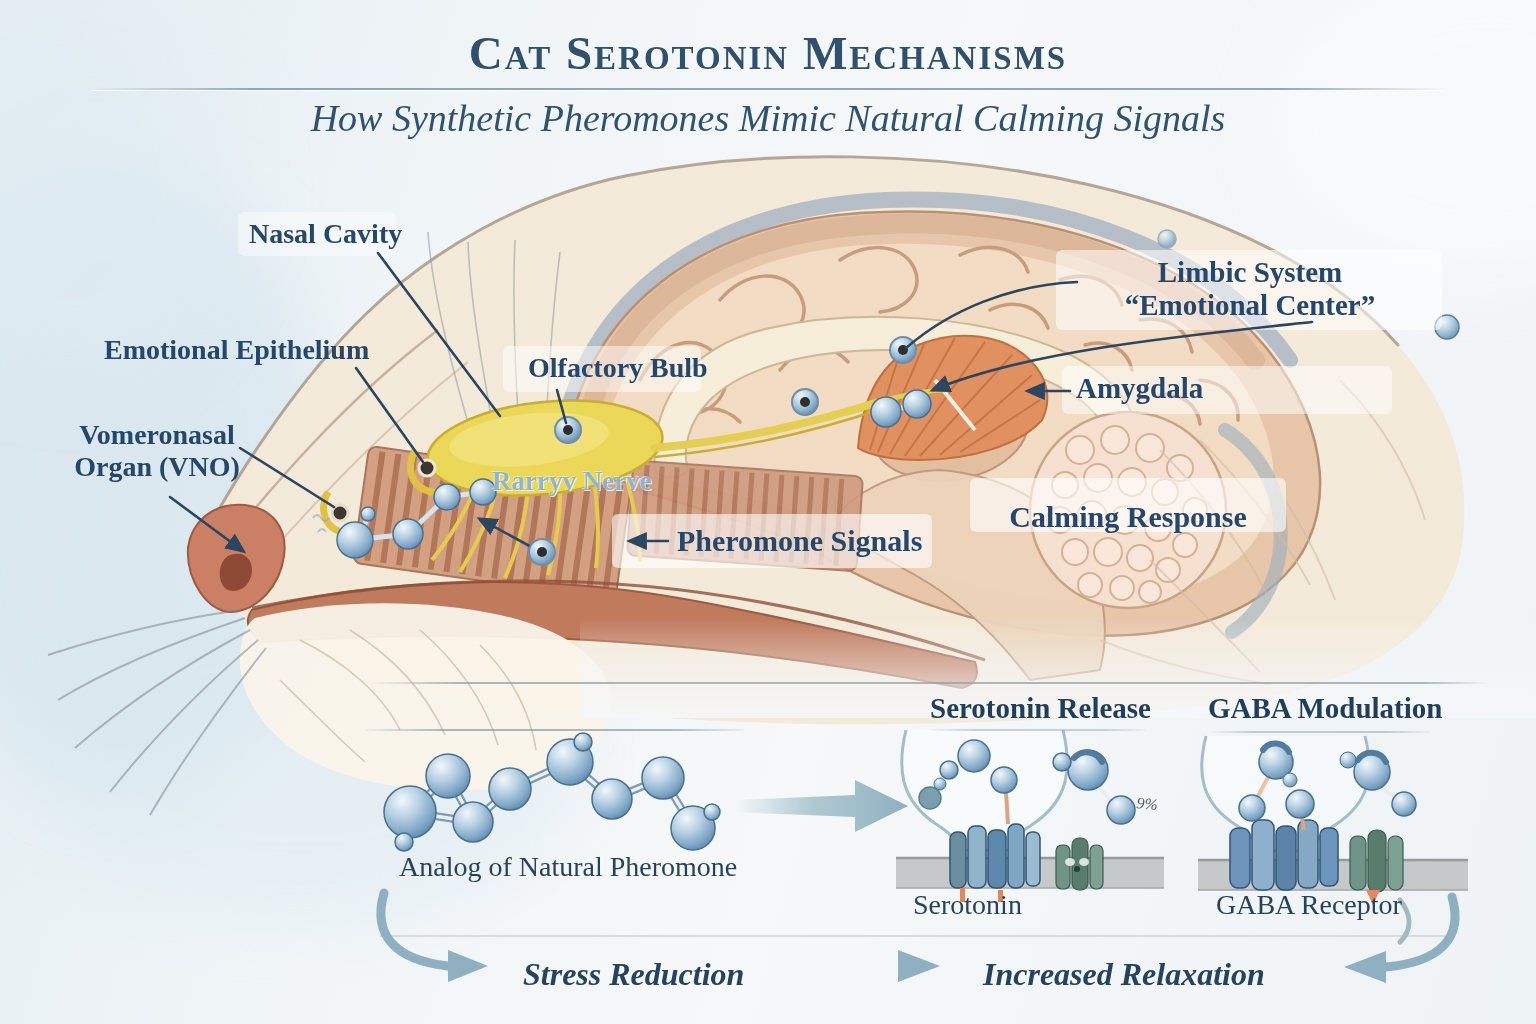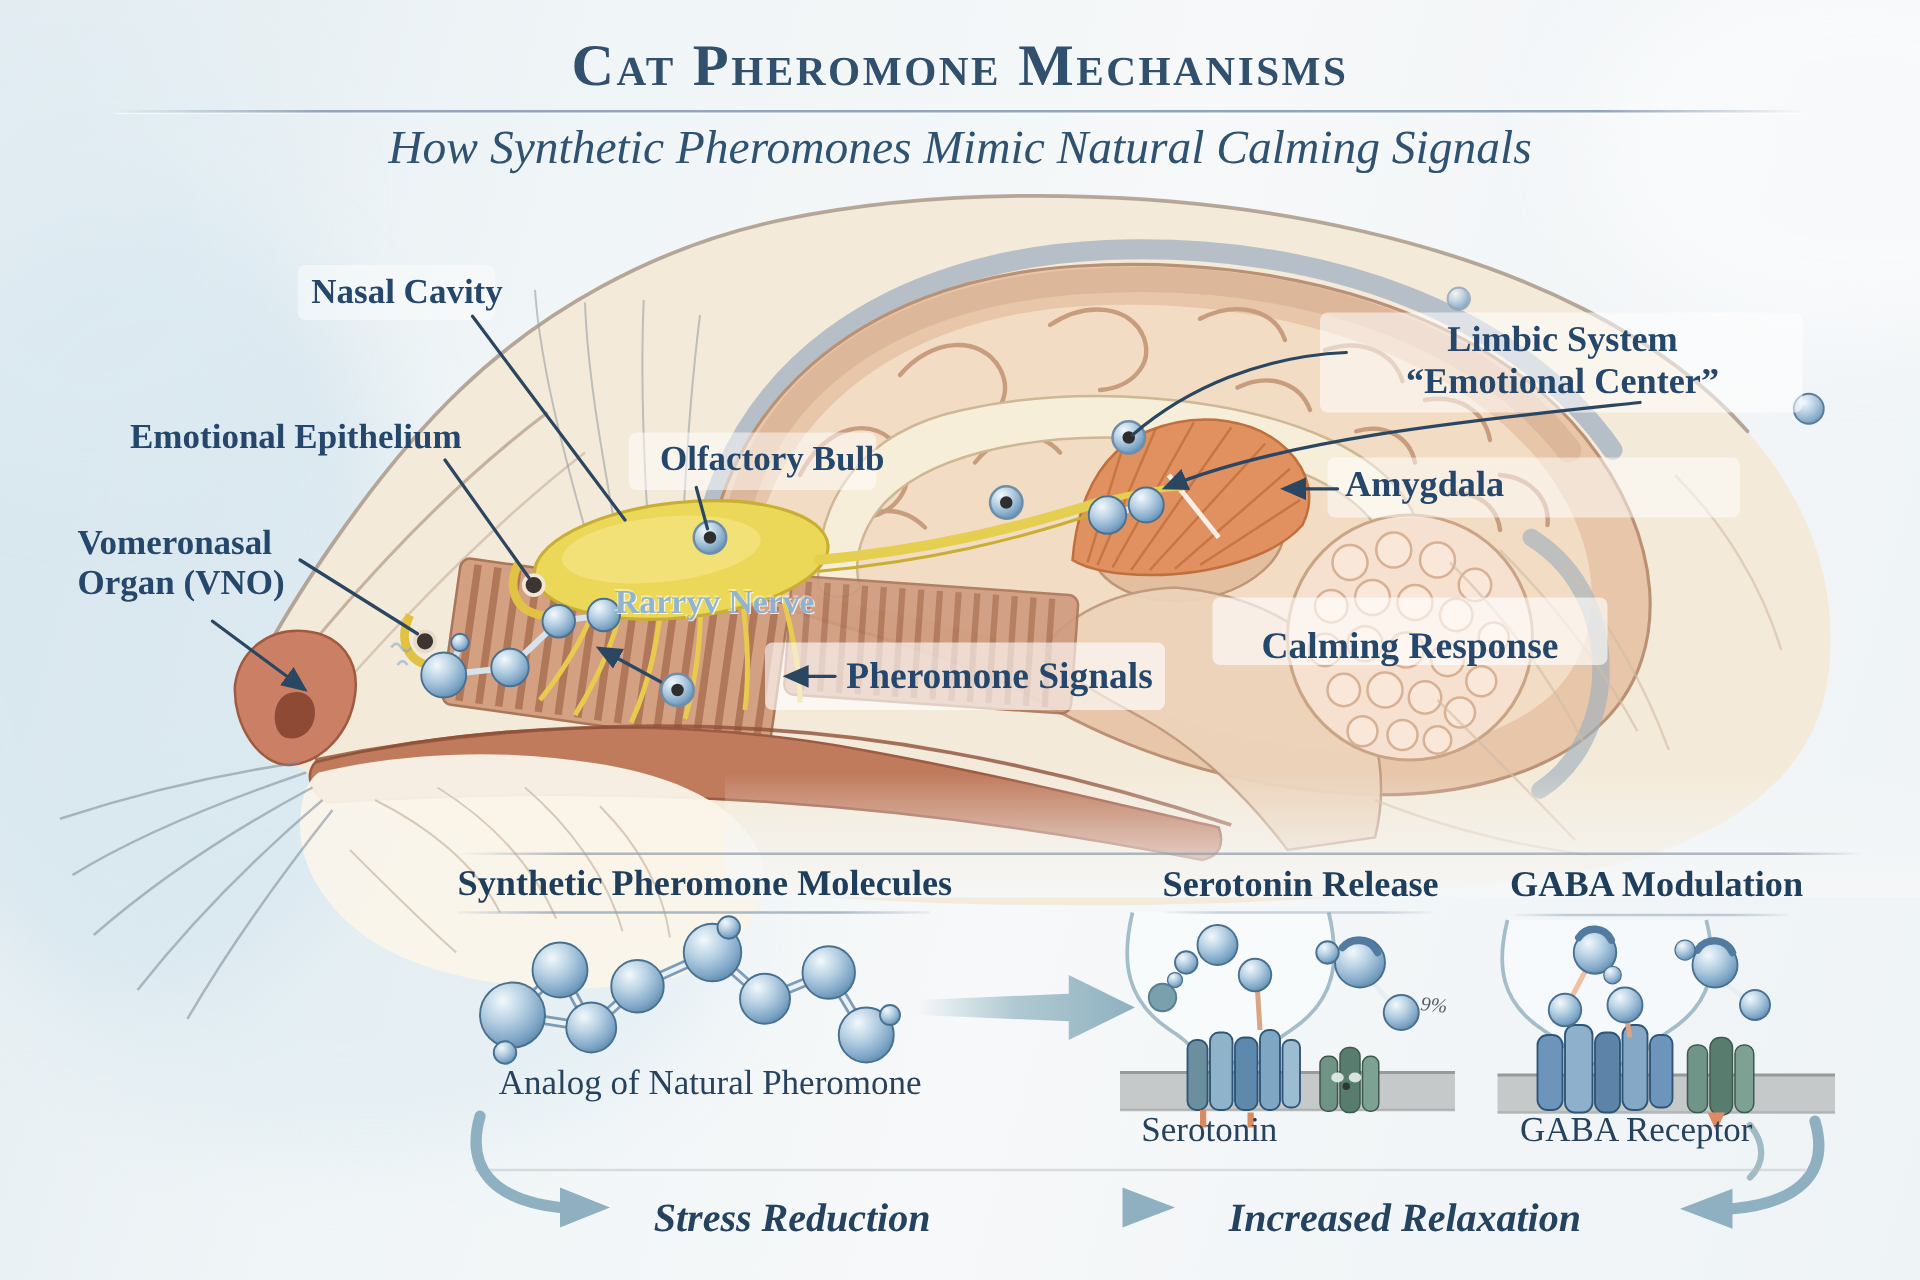--- a/index.html
+++ b/index.html
@@ -22,21 +22,21 @@
     box-shadow:0 1px 0 rgba(255,255,255,.8);
   }
   .subtitle{
     left:0;top:96px;width:100%;text-align:center;
     font-style:italic;font-weight:500;font-size:38px;color:#2e5270;
   }
   
   .lbl{font-weight:700;color:#24476b;white-space:nowrap;font-size:28px;line-height:1.15;}
   .lbl-nasal{left:249px;top:218px;}
   .lbl-epith{left:104px;top:334px;}
-  .lbl-vno{left:62px;top:419px;width:190px;text-align:left;white-space:normal;}
+  .lbl-vno{left:62px;top:419px;width:190px;text-align:center;white-space:normal;}
   .lbl-bulb{left:516px;top:352px;margin-left:12px;}
   .lbl-limbic{left:1058px;top:256px;width:384px;text-align:center;white-space:normal;font-size:29px;}
   .lbl-amyg{left:1076px;top:372px;font-size:29px;}
   .lbl-calm{left:972px;top:500px;width:312px;text-align:center;font-size:30px;}
   .lbl-pherosig{left:677px;top:524px;font-size:30px;}
   .lbl-nerve{
     left:492px;top:466px;font-size:27px;color:#8db4d6;opacity:.95;
     text-shadow:1px 1px 0 rgba(255,255,255,.85),-1px -1px 0 rgba(255,255,255,.5);
   }
   
@@ -464,21 +464,21 @@
       <line x1="380" y1="936" x2="1445" y2="936" stroke="#b9bdbf" stroke-width="2" opacity=".45"></line>
       <path d="M384 893 C372 935 395 960 448 966" fill="none" stroke="#8fb0c0" stroke-width="9" stroke-linecap="round"></path>
       <polygon points="448,950 488,966 448,982" fill="#8fb0c0"></polygon>
       <line x1="768" y1="966" x2="898" y2="966" stroke="url(#arrowFade)" stroke-width="9"></line>
       <polygon points="898,950 940,966 898,982" fill="#8fb0c0"></polygon>
       <path d="M1452 897 C1464 938 1440 962 1386 967" fill="none" stroke="#8fb0c0" stroke-width="9" stroke-linecap="round"></path>
       <polygon points="1386,951 1344,967 1386,983" fill="#8fb0c0"></polygon>
     </g>
   </svg>
 
-  <div class="abs title">Cat Pheromone Mechanisms</div>
+  <div class="abs title">Cat Serotonin Mechanisms</div>
   <div class="abs rule"></div>
   <div class="abs subtitle">How Synthetic Pheromones Mimic Natural Calming Signals</div>
 
   <div class="abs lbl lbl-nasal">Nasal Cavity</div>
   <div class="abs lbl lbl-epith">Emotional Epithelium</div>
   <div class="abs lbl lbl-vno">
     <span>Vomeronasal</span><br>
     <span>Organ (VNO)</span>
   </div>
   <div class="abs lbl lbl-bulb">Olfactory Bulb</div>
@@ -486,21 +486,20 @@
     <span>Limbic System</span><br>
     <span>“Emotional Center”</span>
   </div>
   <div class="abs lbl lbl-amyg">Amygdala</div>
   <div class="abs lbl lbl-calm">Calming Response</div>
   <div class="abs lbl lbl-pherosig">Pheromone Signals</div>
   <div class="abs lbl lbl-nerve">Rarryv Nerve</div>
 
   <div class="abs divider"></div>
 
-  <div class="abs sec-head sh-mol">Synthetic Pheromone Molecules</div>
   <div class="abs underline ul-mol"></div>
   <div class="abs sec-head sh-ser">Serotonin Release</div>
   <div class="abs underline ul-ser"></div>
   <div class="abs sec-head sh-gaba">GABA Modulation</div>
   <div class="abs underline ul-gaba"></div>
 
   <div class="abs caption cap-analog">Analog of Natural Pheromone</div>
   <div class="abs caption cap-ser">Serotonin</div>
   <div class="abs caption cap-gabar">GABA Receptor</div>
 

